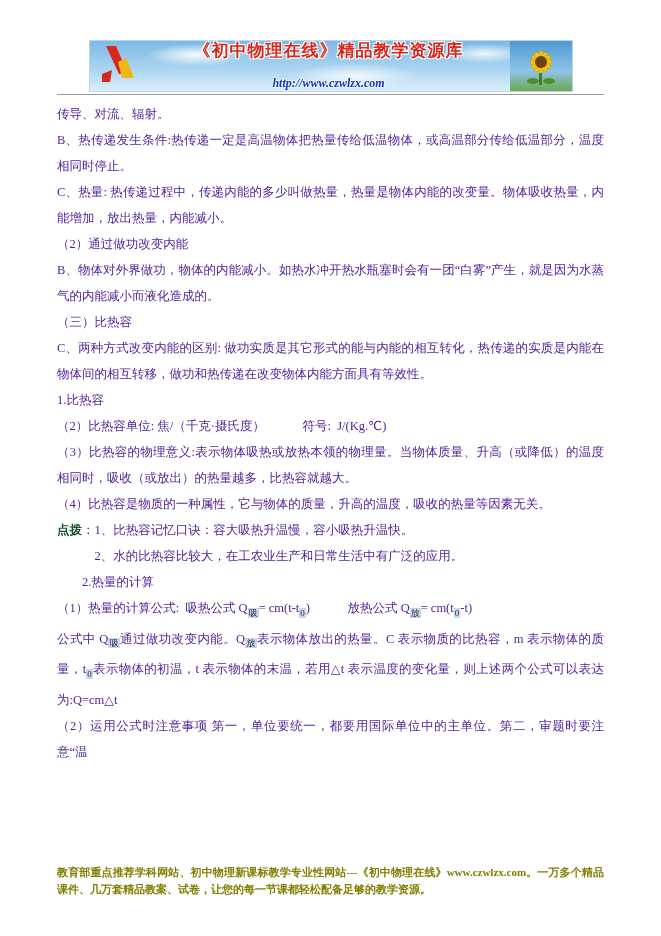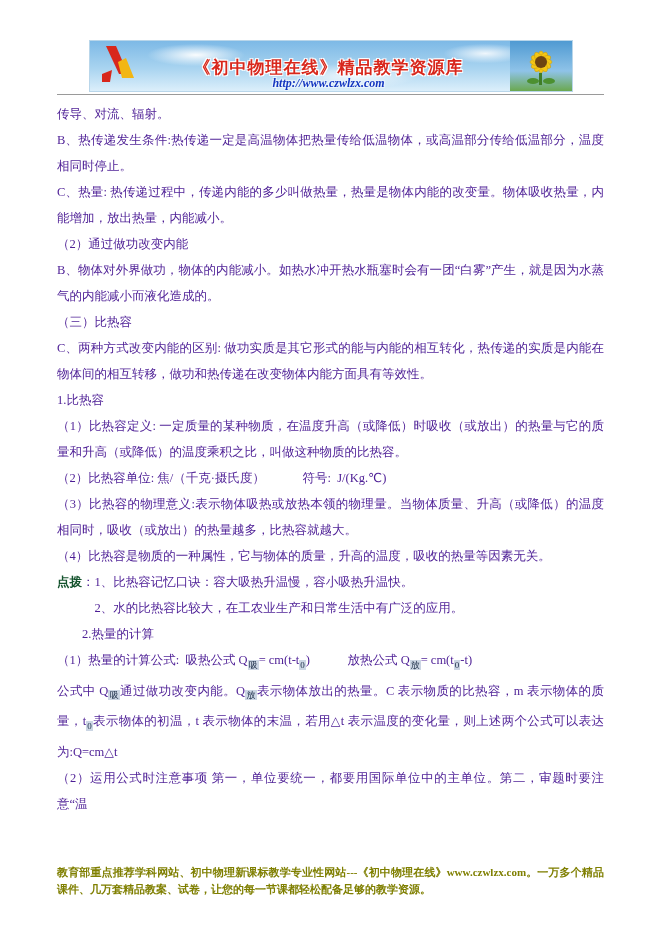--- a/index.html
+++ b/index.html
@@ -20,21 +20,21 @@
     display:flex;align-items:stretch;
     background-image:
       radial-gradient(ellipse 70px 16px at 22% 28%, rgba(255,255,255,.95), rgba(255,255,255,0) 70%),
       radial-gradient(ellipse 90px 18px at 55% 70%, rgba(255,255,255,.8), rgba(255,255,255,0) 70%),
       radial-gradient(ellipse 60px 14px at 82% 25%, rgba(255,255,255,.85), rgba(255,255,255,0) 70%),
       linear-gradient(180deg,#7db9e6 0%,#a9d4f0 55%,#dcEFfb 100%);
     border:1px solid #b9d6ea;
     box-sizing:border-box;
   }
   .logo-box{width:58px;display:flex;align-items:center;justify-content:center;}
-  .banner-center{flex:1;display:flex;flex-direction:column;align-items:center;justify-content:flex-end;line-height:1.15;}
+  .banner-center{flex:1;display:flex;flex-direction:column;align-items:center;justify-content:space-between;line-height:1.15;}
   .site-title{
     font-size:17px;font-weight:bold;color:#d8271c;letter-spacing:1px;
     text-shadow:-1px -1px 0 #fff,1px -1px 0 #fff,-1px 1px 0 #fff,1px 1px 0 #fff;
     white-space:nowrap;
   }
   .site-url{
     font-size:12px;font-weight:bold;font-style:italic;color:#1436c0;
     text-shadow:-1px -1px 0 #eaf4fc,1px -1px 0 #eaf4fc,-1px 1px 0 #eaf4fc,1px 1px 0 #eaf4fc;
   }
   .sunflower-box{
@@ -112,21 +112,20 @@
 
   <div class="doc-body">
       <p><span class="run-n">传导、对流、辐射。</span></p>
       <p><span class="run-n">B、热传递发生条件:热传递一定是高温物体把热量传给低温物体，或高温部分传给低温部分，温度相同时停止。</span></p>
       <p><span class="run-n">C、热量: 热传递过程中，传递内能的多少叫做热量，热量是物体内能的改变量。物体吸收热量，内能增加，放出热量，内能减小。</span></p>
       <p><span class="run-n">（2）通过做功改变内能</span></p>
       <p><span class="run-n">B、物体对外界做功，物体的内能减小。如热水冲开热水瓶塞时会有一团“白雾”产生，就是因为水蒸气的内能减小而液化造成的。</span></p>
       <p><span class="run-n">（三）比热容</span></p>
       <p><span class="run-n">C、两种方式改变内能的区别: 做功实质是其它形式的能与内能的相互转化，热传递的实质是内能在物体间的相互转移，做功和热传递在改变物体内能方面具有等效性。</span></p>
       <p><span class="run-n">1.比热容</span></p>
-      <p><span class="run-n">（1）比热容定义: 一定质量的某种物质，在温度升高（或降低）时吸收（或放出）的热量与它的质量和升高（或降低）的温度乘积之比，叫做这种物质的比热容。</span></p>
       <p><span class="run-n">（2）比热容单位: 焦/（千克·摄氏度）　　　符号:  J/(Kg.℃)</span></p>
       <p><span class="run-n">（3）比热容的物理意义:表示物体吸热或放热本领的物理量。当物体质量、升高（或降低）的温度相同时，吸收（或放出）的热量越多，比热容就越大。</span></p>
       <p><span class="run-n">（4）比热容是物质的一种属性，它与物体的质量，升高的温度，吸收的热量等因素无关。</span></p>
       <p><span class="run-r">点拨</span><span class="run-n">：1、比热容记忆口诀：容大吸热升温慢，容小吸热升温快。</span></p>
       <p><span class="run-n">　　　2、水的比热容比较大，在工农业生产和日常生活中有广泛的应用。</span></p>
       <p><span class="run-n">　　2.热量的计算</span></p>
       <p><span class="run-n">（1）热量的计算公式:  吸热公式 Q</span><span class="run-sub">吸</span><span class="run-n">= cm(t-t</span><span class="run-sub">0</span><span class="run-n">)　　　放热公式 Q</span><span class="run-sub">放</span><span class="run-n">= cm(t</span><span class="run-sub">0</span><span class="run-n">-t)</span></p>
       <p><span class="run-n">公式中 Q</span><span class="run-sub">吸</span><span class="run-n">通过做功改变内能。Q</span><span class="run-sub">放</span><span class="run-n">表示物体放出的热量。C 表示物质的比热容，m 表示物体的质量，t</span><span class="run-sub">0</span><span class="run-n">表示物体的初温，t 表示物体的末温，若用△t 表示温度的变化量，则上述两个公式可以表达为:Q=cm△t</span></p>
       <p><span class="run-n">（2）运用公式时注意事项 第一，单位要统一，都要用国际单位中的主单位。第二，审题时要注意“温</span></p>
     </div>

